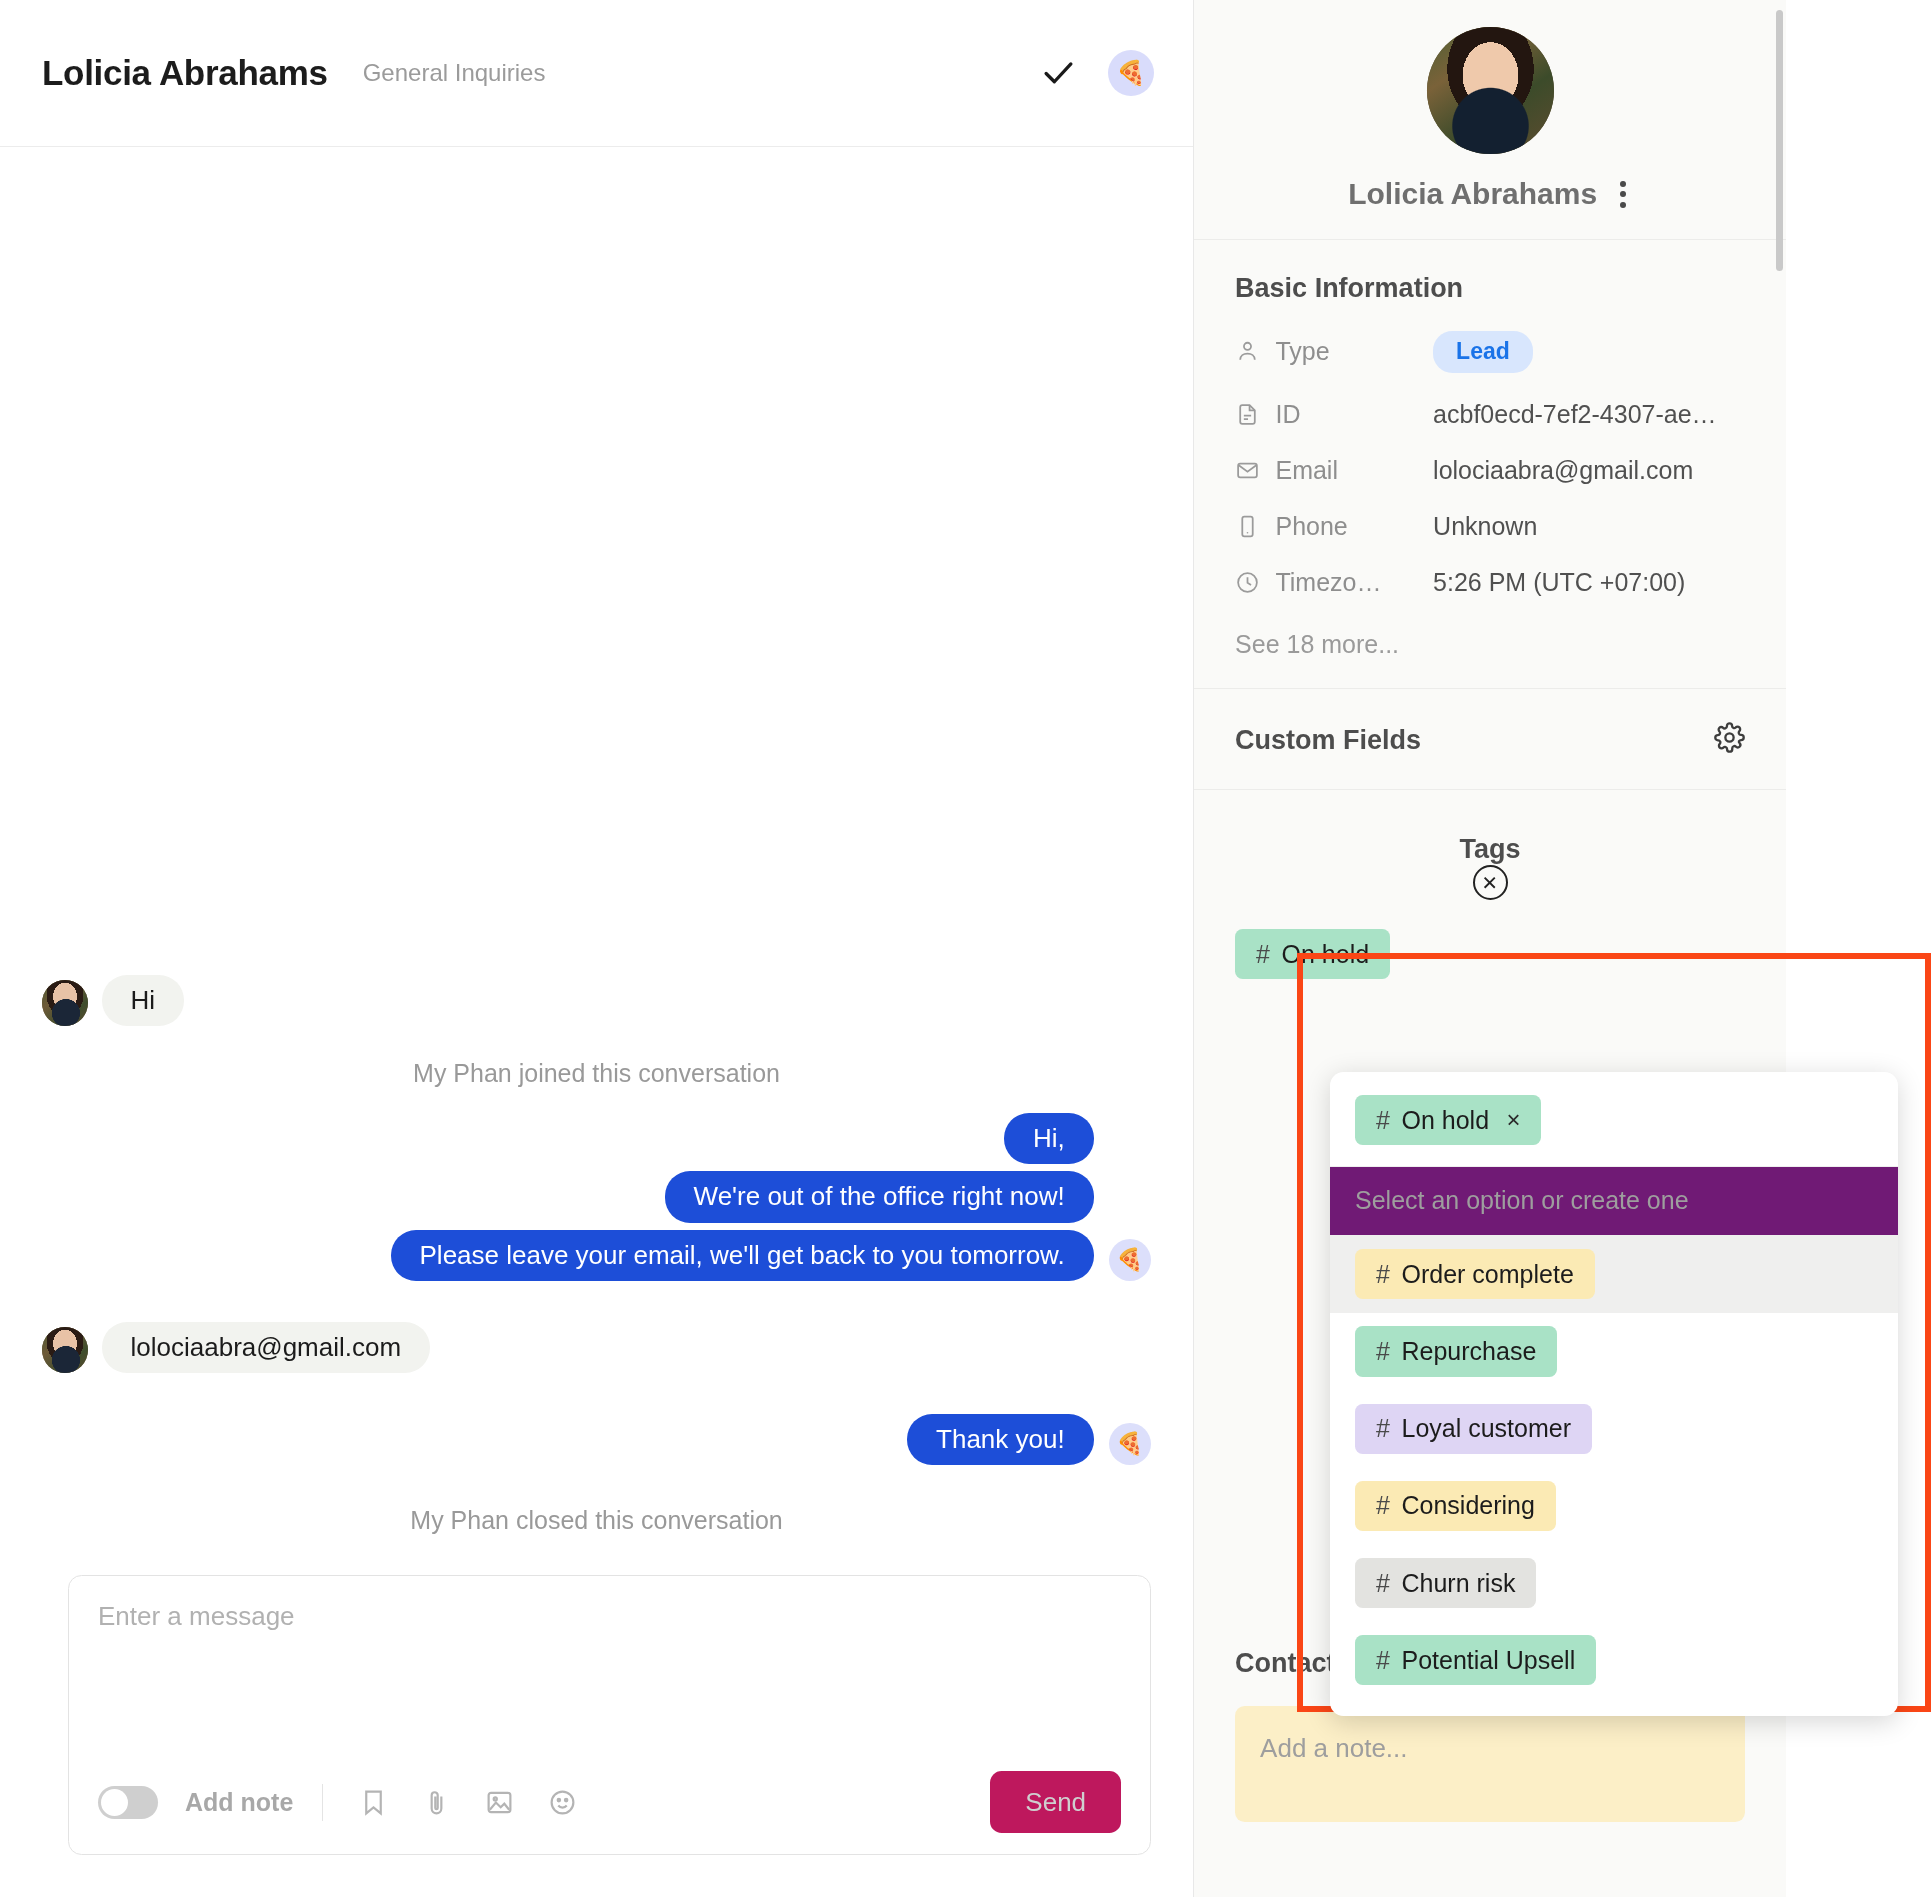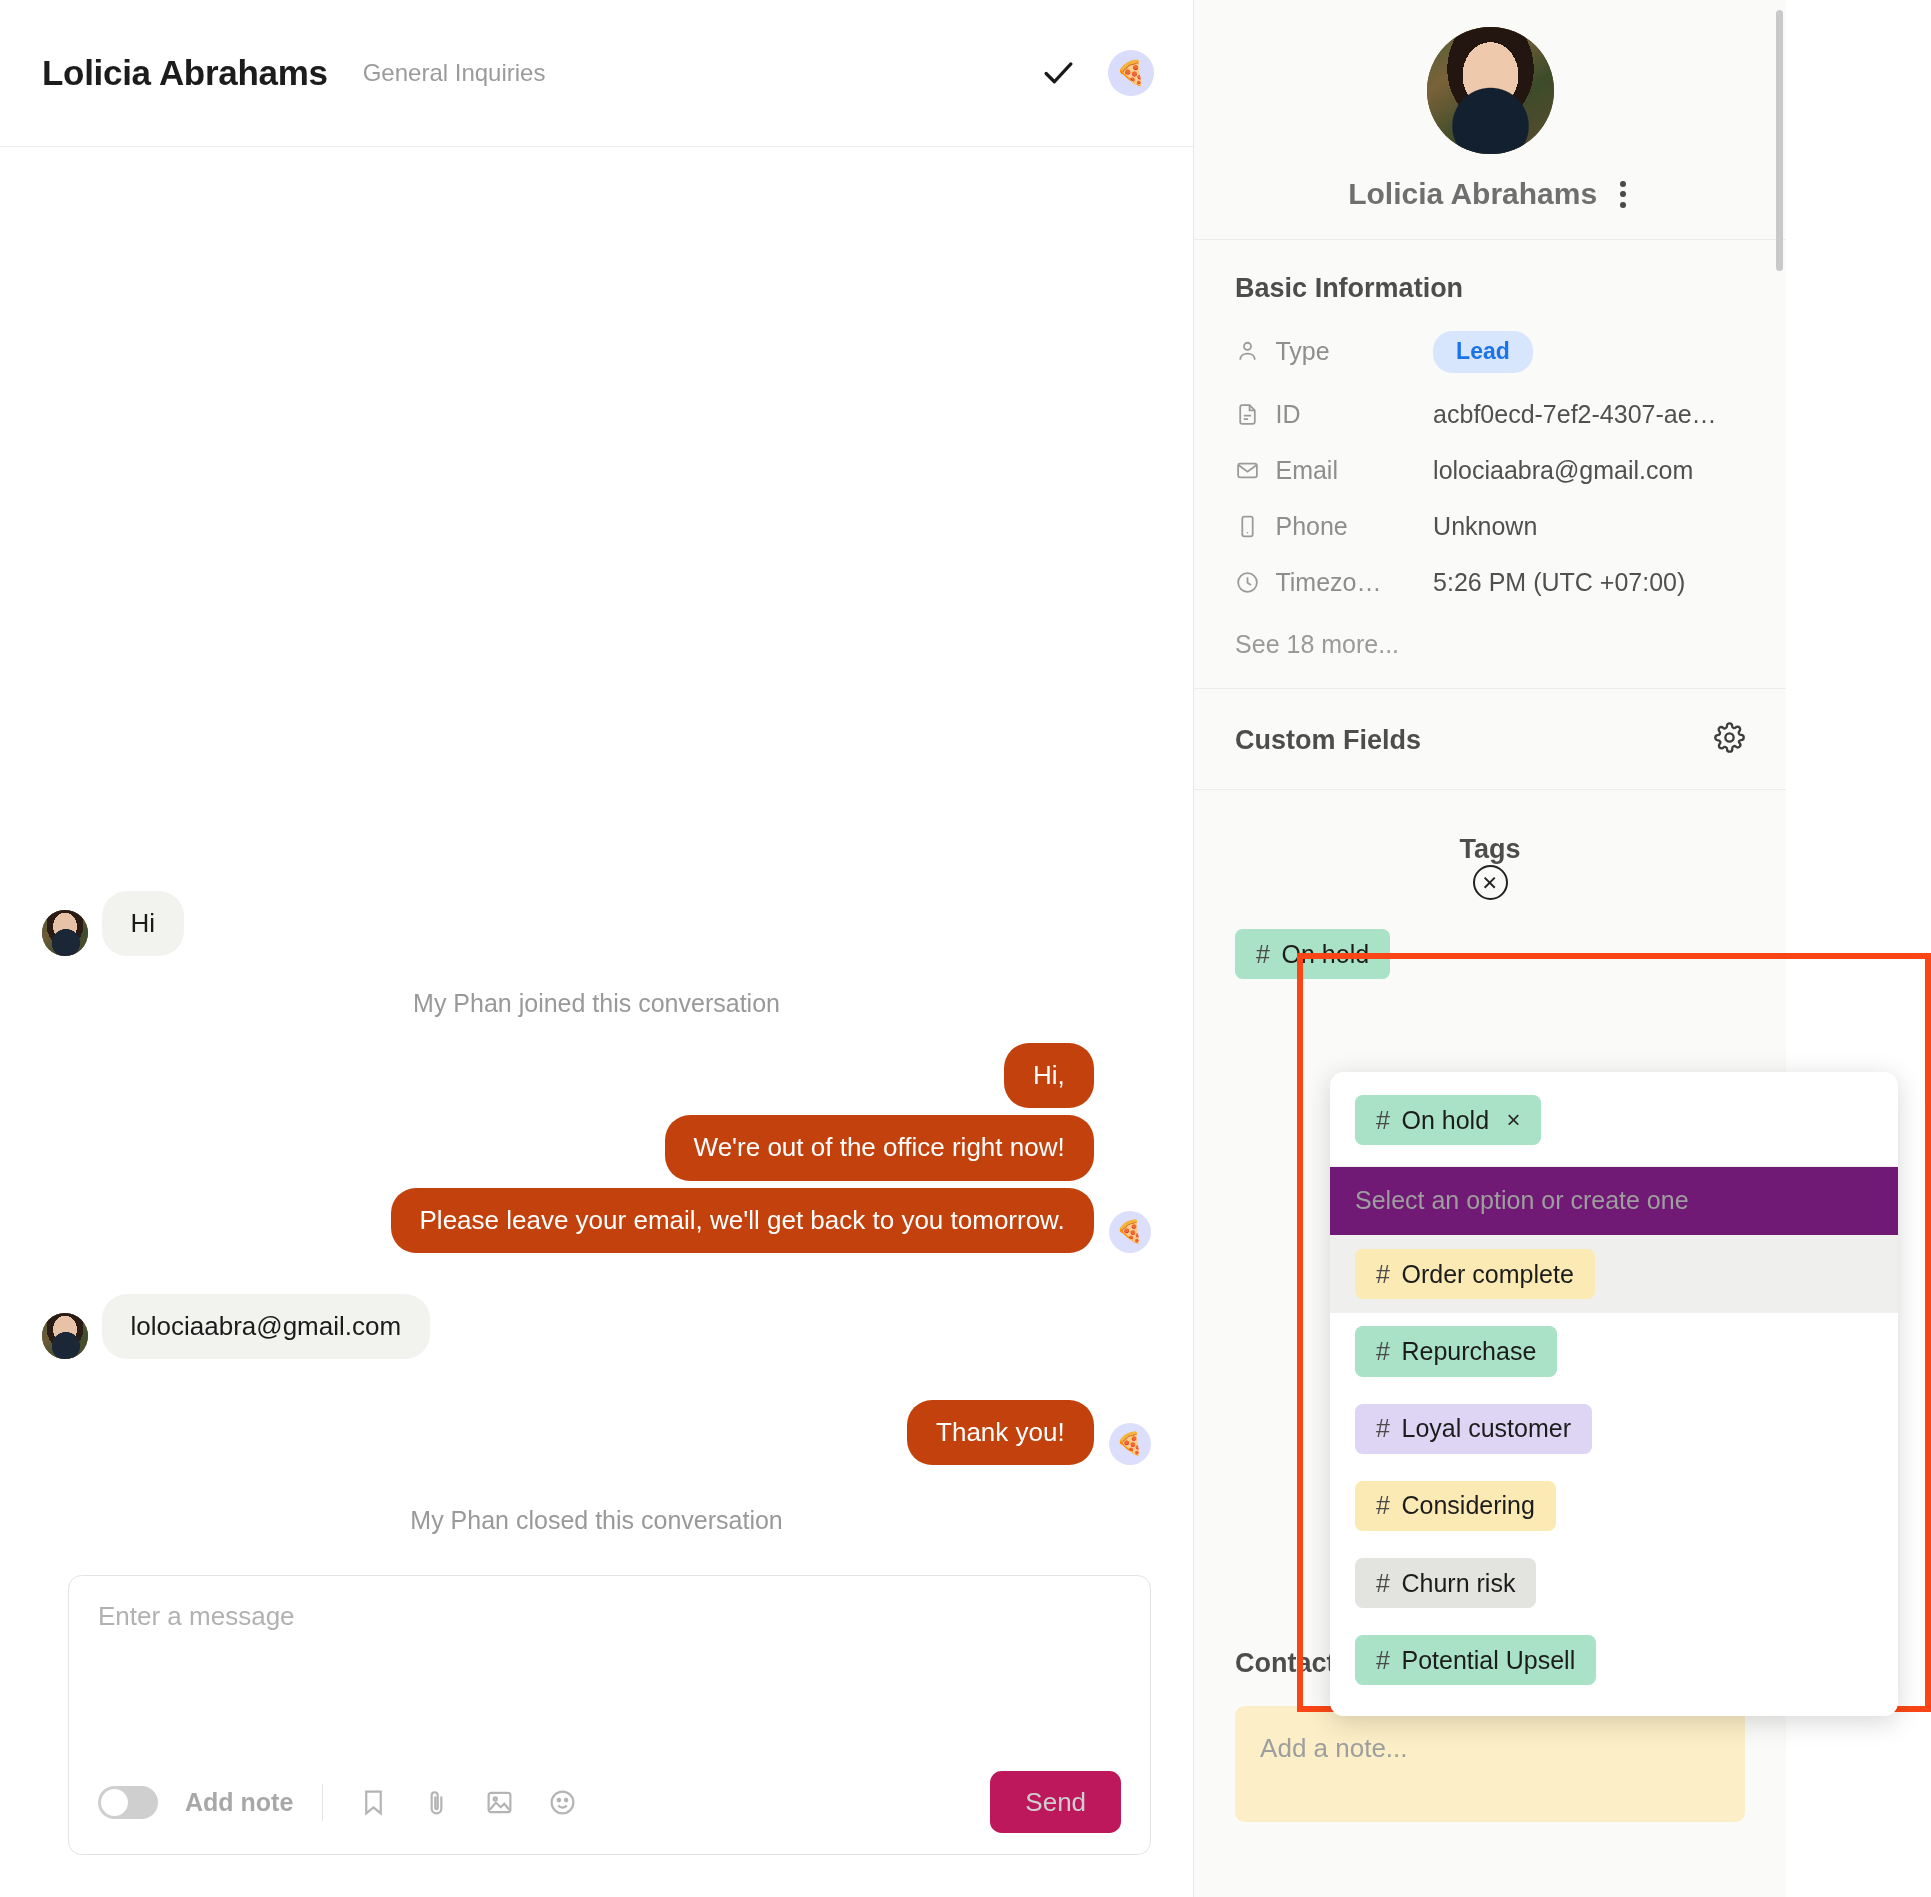--- a/index.html
+++ b/index.html
@@ -34,23 +34,23 @@
 
   .av { width:46px; height:46px; border-radius:50%; flex:0 0 46px; overflow:hidden;
         background:#6b5a3e; position:relative; }
   .av .face { position:absolute; inset:0;
         background:
           radial-gradient(circle at 52% 72%, #1b2637 0 34%, transparent 35%),
           radial-gradient(ellipse 26% 30% at 50% 36%, #e8c2a6 0 100%, transparent 100%),
           radial-gradient(ellipse 40% 48% at 50% 32%, #2a1b14 0 100%, transparent 100%),
           linear-gradient(140deg,#4a5a33 0%, #6e5a38 35%, #3e4d2c 70%, #5b4a2e 100%);
   }
-  .bub { max-width:772px; padding:15px 29px; font-size:26px; line-height:1.35; }
+  .bub { max-width:772px; padding:8px 29px; font-size:26px; line-height:1.35; }
   .bub.in { background:#f2f3ef; color:#1b1b1b; border-radius:25px; margin-left:13.5px; }
-  .bub.out { background:#c2410c; color:#fff; border-radius:25px;text-align:right; }
+  .bub.out { background:#1d4ed8; color:#fff; border-radius:25px;text-align:right; }
   .out-av { width:42px; height:42px; border-radius:50%; background:#dcdffb; margin-left:15.4px;
             display:flex; align-items:center; justify-content:center; font-size:22px; flex:0 0 42px; }
   .out-av.spacer { background:transparent; }
 
   .sys { text-align:center; color:#999; font-size:25px; padding:25px 0; }
 
   
   .composer-wrap { padding:0 42px 42px 68px; }
   .composer { border:1px solid #e3e3e3; border-radius:13.5px; height:280px; display:flex;
               flex-direction:column; padding:25px 29px 21px 29px; background:#fff;gap:36px; }

